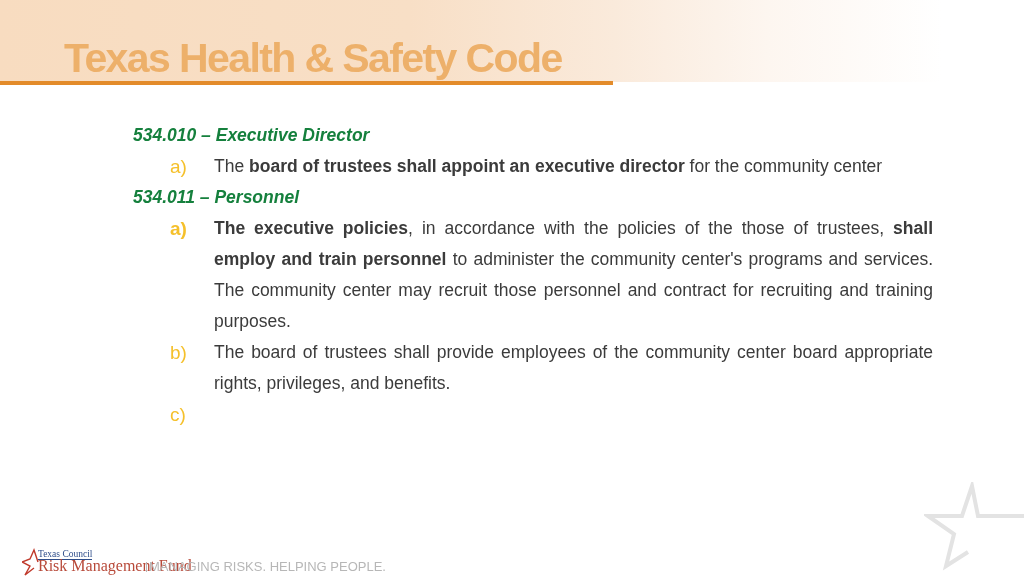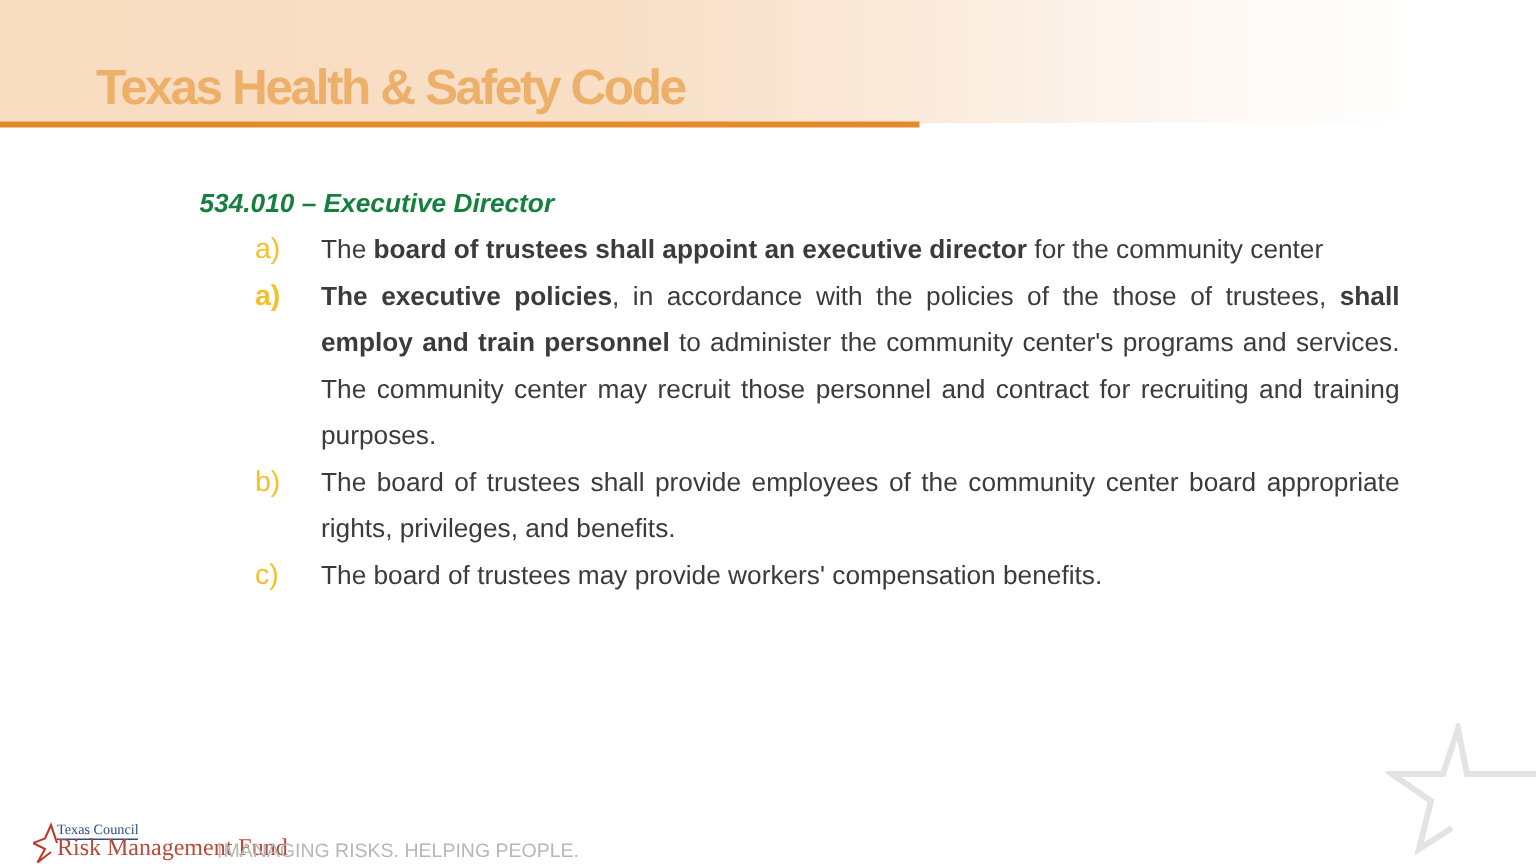--- a/index.html
+++ b/index.html
@@ -9,21 +9,21 @@
     font-family: "Liberation Sans", "DejaVu Sans", sans-serif;
     color: #3a3a3a;
   }
   .header-band {
     position: absolute; left: 0; top: 0; width: 1024px; height: 82px;
     background: linear-gradient(90deg, #f8dcc0 0%, #f8dfc6 40%, #faeadb 60%, #fdf6f0 75%, #ffffff 92%);
   }
   .title {
     position: absolute; left: 64px; top: 36px;
     font-family: "Liberation Sans", sans-serif;
-    font-size: 33px; font-weight: bold; letter-spacing: -1.6px;
+    font-size: 41px; font-weight: bold; letter-spacing: -1.6px;
     color: #edb06a; line-height: 44px; white-space: nowrap;
   }
   .title-rule {
     position: absolute; left: 0; top: 81px; width: 613px; height: 4px;
     background: #e38b2a;
   }
   .content {
     position: absolute; left: 133px; top: 120px; width: 800px;
     font-size: 17.5px; line-height: 31px; color: #3b3b3b;
   }
@@ -67,37 +67,35 @@
 
 <div class="content">
   <div class="section-head">534.010 – Executive Director</div>
   <div class="item">
     <span class="label">a)</span>
     <div class="text">
       <span>The </span><b>board of trustees shall appoint an executive director</b><span> for the community center</span>
     </div>
   </div>
 
+  <div class="section-head">534.011 – Personnel</div>
   <div class="item">
     <span class="label bold">a)</span>
     <div class="text">
       <b>The executive policies</b><span>, in accordance with the policies of the those of trustees, </span><b>shall employ and train personnel</b><span> to administer the community center's programs and services. The community center may recruit those personnel and contract for recruiting and training purposes.</span>
     </div>
   </div>
   <div class="item">
     <span class="label">b)</span>
     <div class="text">
       <span>The board of trustees shall provide employees of the community center board appropriate rights, privileges, and benefits.</span>
     </div>
   </div>
   <div class="item">
     <span class="label">c)</span>
-    <div class="text">
-      <span>The board of trustees may provide workers' compensation benefits.</span>
-    </div>
   </div>
 </div>
 
 <div class="footer">
   <svg class="logo-star" width="20" height="28" viewBox="0 0 20 28">
     <polyline points="16,14 12,2 8,11 0,14 8,18 3,27 12,20" fill="none" stroke="#c0392b" stroke-width="1.4"></polyline>
   </svg>
   <span class="logo-top">Texas Council</span>
   <span class="logo-main">Risk Management Fund</span>
   <span class="tagline">MANAGING RISKS. HELPING PEOPLE.</span>

